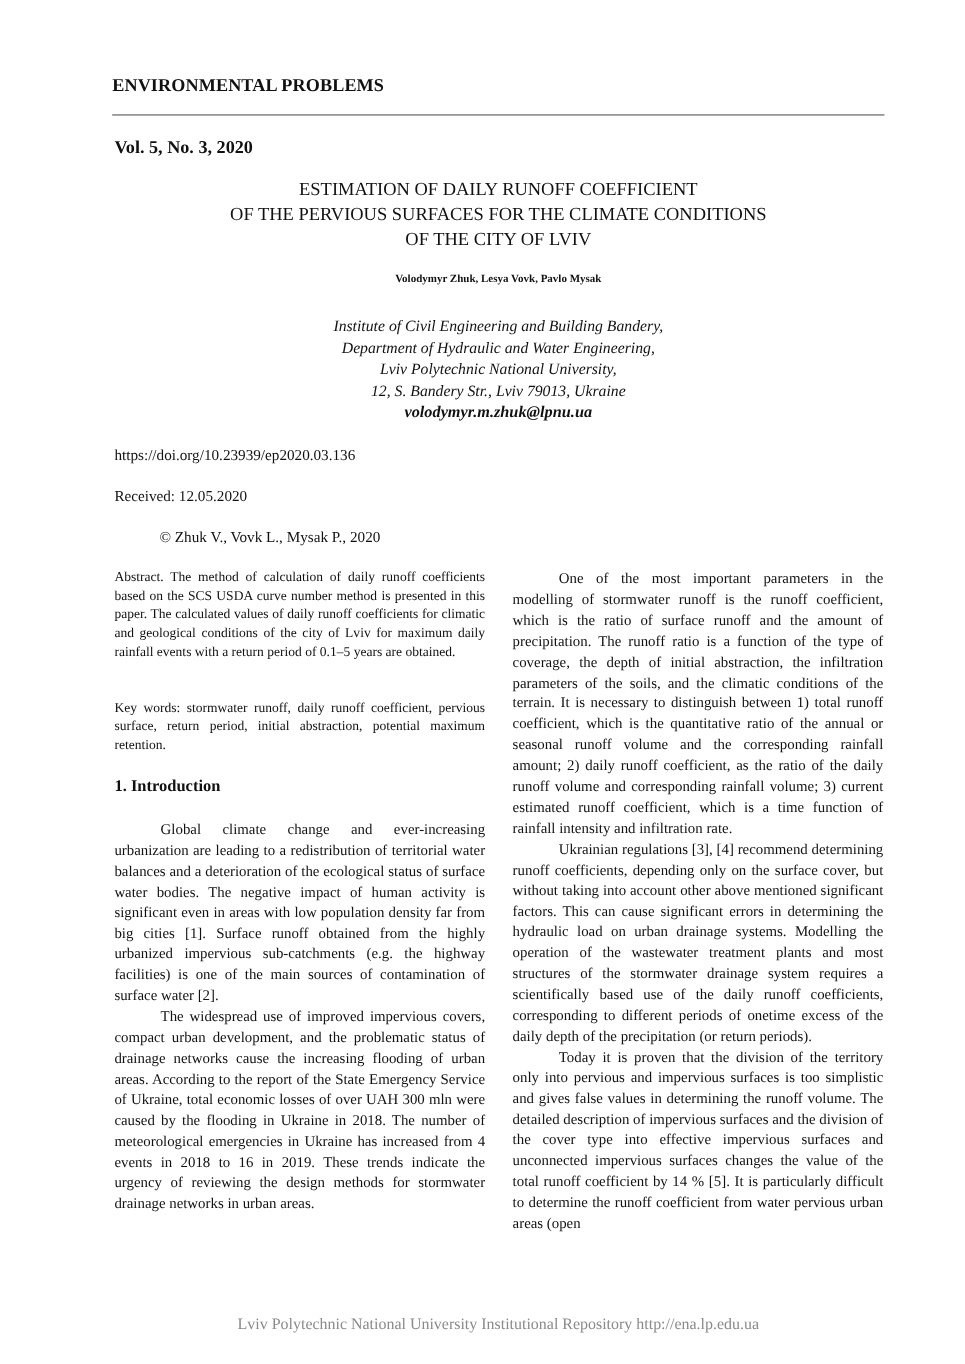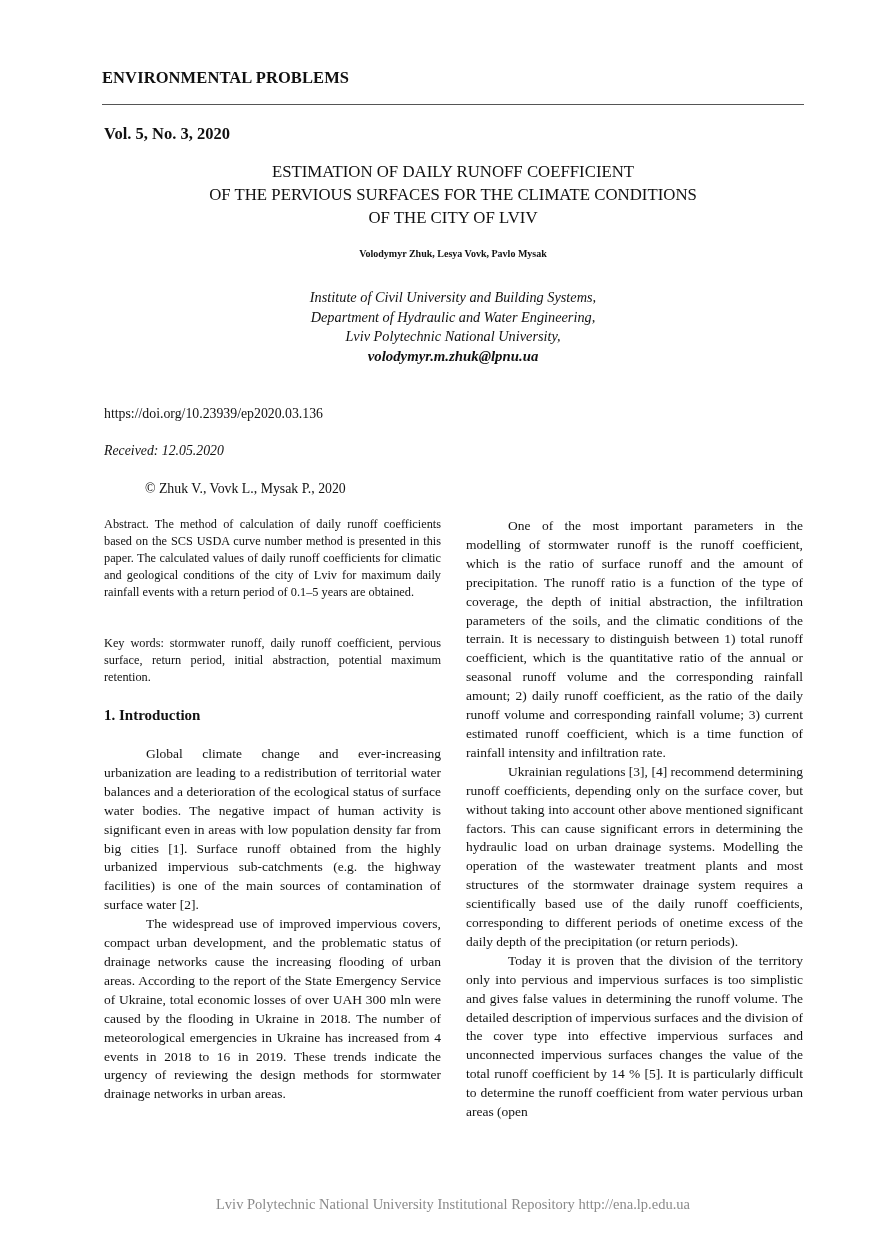--- a/index.html
+++ b/index.html
@@ -11,21 +11,21 @@
   .rule { left: 102px; width: 702px; top: 104px; height: 0; border-top: 1.3px solid #555; }
   .vol { left: 104px; top: 124px; font-weight: bold; font-size: 16.5px; }
   .title { left: 102px; width: 702px; top: 160px; text-align: center; font-weight: normal;
            font-size: 16.8px; line-height: 23px; }
   .authors { left: 102px; width: 702px; top: 248px; text-align: center; font-weight: bold; font-size: 10px; }
   .affil { left: 102px; width: 702px; top: 288px; text-align: center; font-style: italic;
            font-size: 14.3px; line-height: 19.6px; }
   .affil .email { font-weight: bold; font-size: 14.8px; }
   .meta { left: 104px; font-size: 13.8px; }
   .doi { top: 406px; }
-  .received { top: 443px; font-style: italic; }
+  .received { top: 443px; }
   .copyright { top: 481px; margin-left: 41px; }
   .col { width: 337px; text-align: justify; font-size: 13.5px; line-height: 18.9px; }
   .col.left { left: 104px; }
   .col.right { left: 466px; }
   .abstract { top: 516px; font-size: 12.3px; line-height: 17px; }
   .keywords { top: 635px; font-size: 12.3px; line-height: 17px; }
   .b { font-weight: normal; }
   .section-heading { left: 104px; top: 707px; font-weight: bold; font-size: 15px; }
   p { margin: 0; text-indent: 42px; }
   .intro { top: 745px; }
@@ -42,23 +42,24 @@
 
 <div class="abs title">
   <div>ESTIMATION OF DAILY RUNOFF COEFFICIENT</div>
   <div>OF THE PERVIOUS SURFACES FOR THE CLIMATE CONDITIONS</div>
   <div>OF THE CITY OF LVIV</div>
 </div>
 
 <div class="abs authors">Volodymyr Zhuk, Lesya Vovk, Pavlo Mysak</div>
 
 <div class="abs affil">
-  <div>Institute of Civil University and Building Systems,</div>
+  <div>Institute of Civil Engineering and Building Bandery,</div>
   <div>Department of Hydraulic and Water Engineering,</div>
   <div>Lviv Polytechnic National University,</div>
+  <div>12, S. Bandery Str., Lviv 79013, Ukraine</div>
   <div class="email">volodymyr.m.zhuk@lpnu.ua</div>
 </div>
 
 <div class="abs meta doi">https://doi.org/10.23939/ep2020.03.136</div>
 <div class="abs meta received">Received: 12.05.2020</div>
 <div class="abs meta copyright">© Zhuk V., Vovk L., Mysak P., 2020</div>
 
 <div class="abs col left abstract">
   <span class="b">Abstract.</span><span> The method of calculation of daily runoff coefficients based on the SCS USDA curve number method is presented in this paper. The calculated values of daily runoff coefficients for climatic and geological conditions of the city of Lviv for maximum daily rainfall events with a return period of 0.1–5 years are obtained.</span>
 </div>

